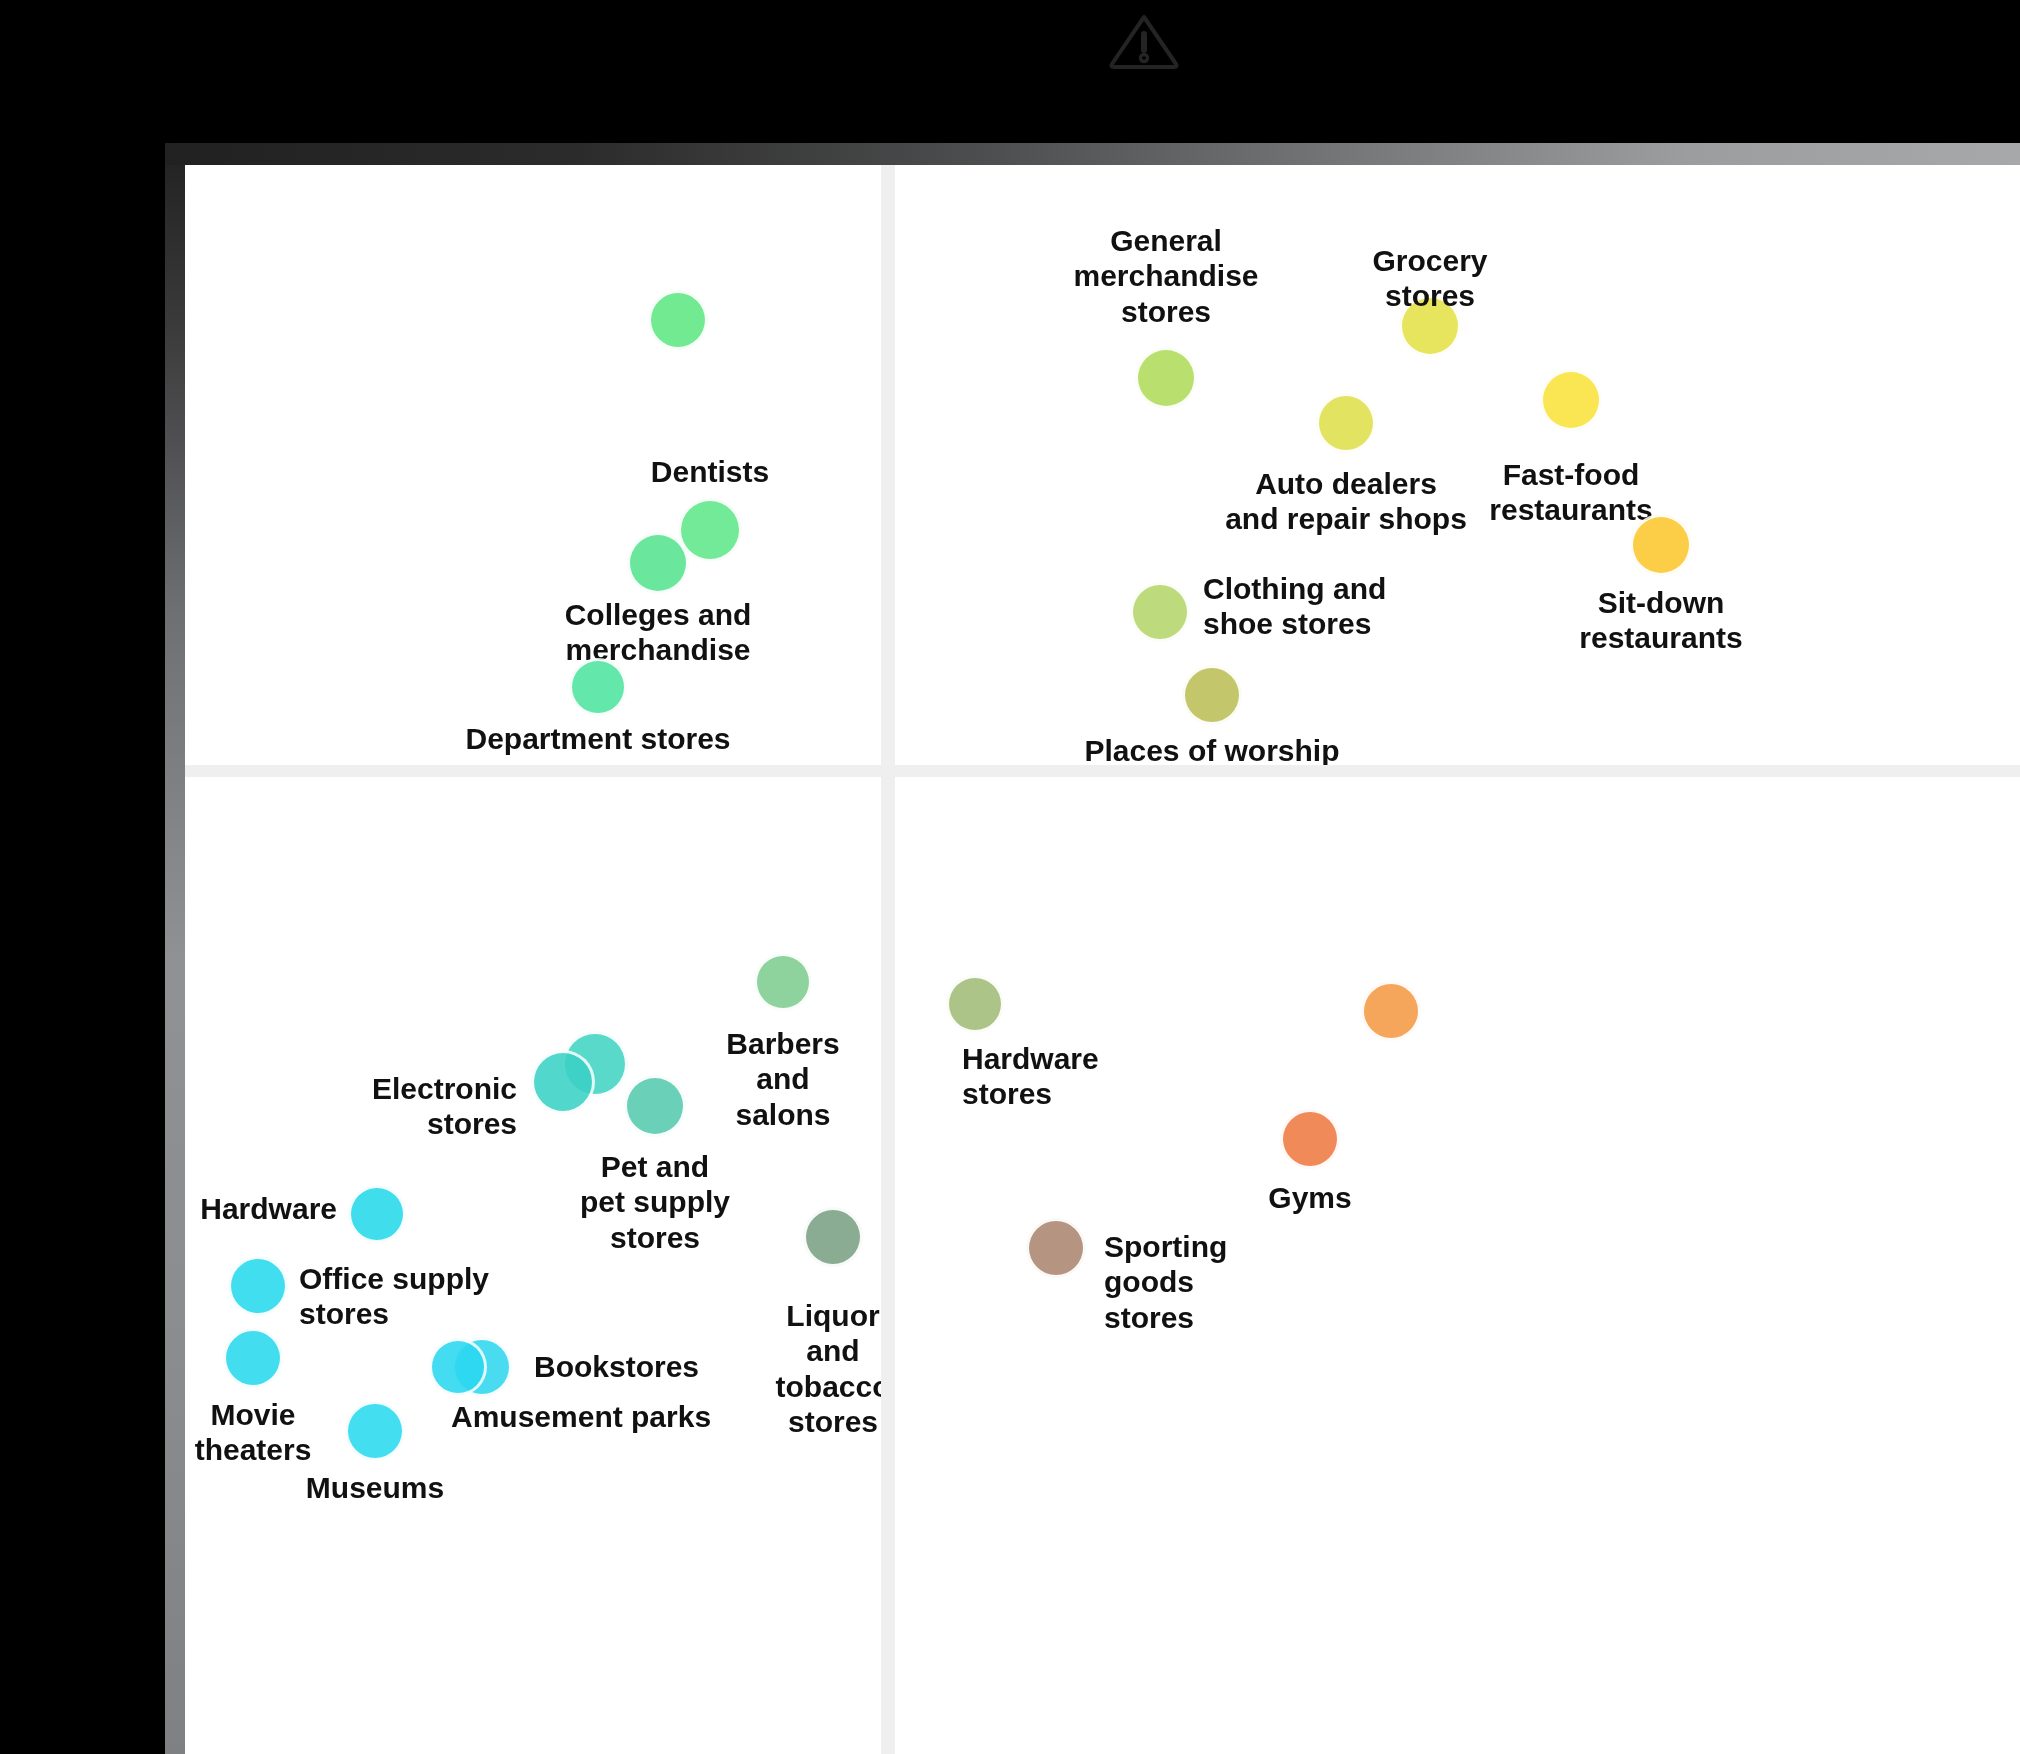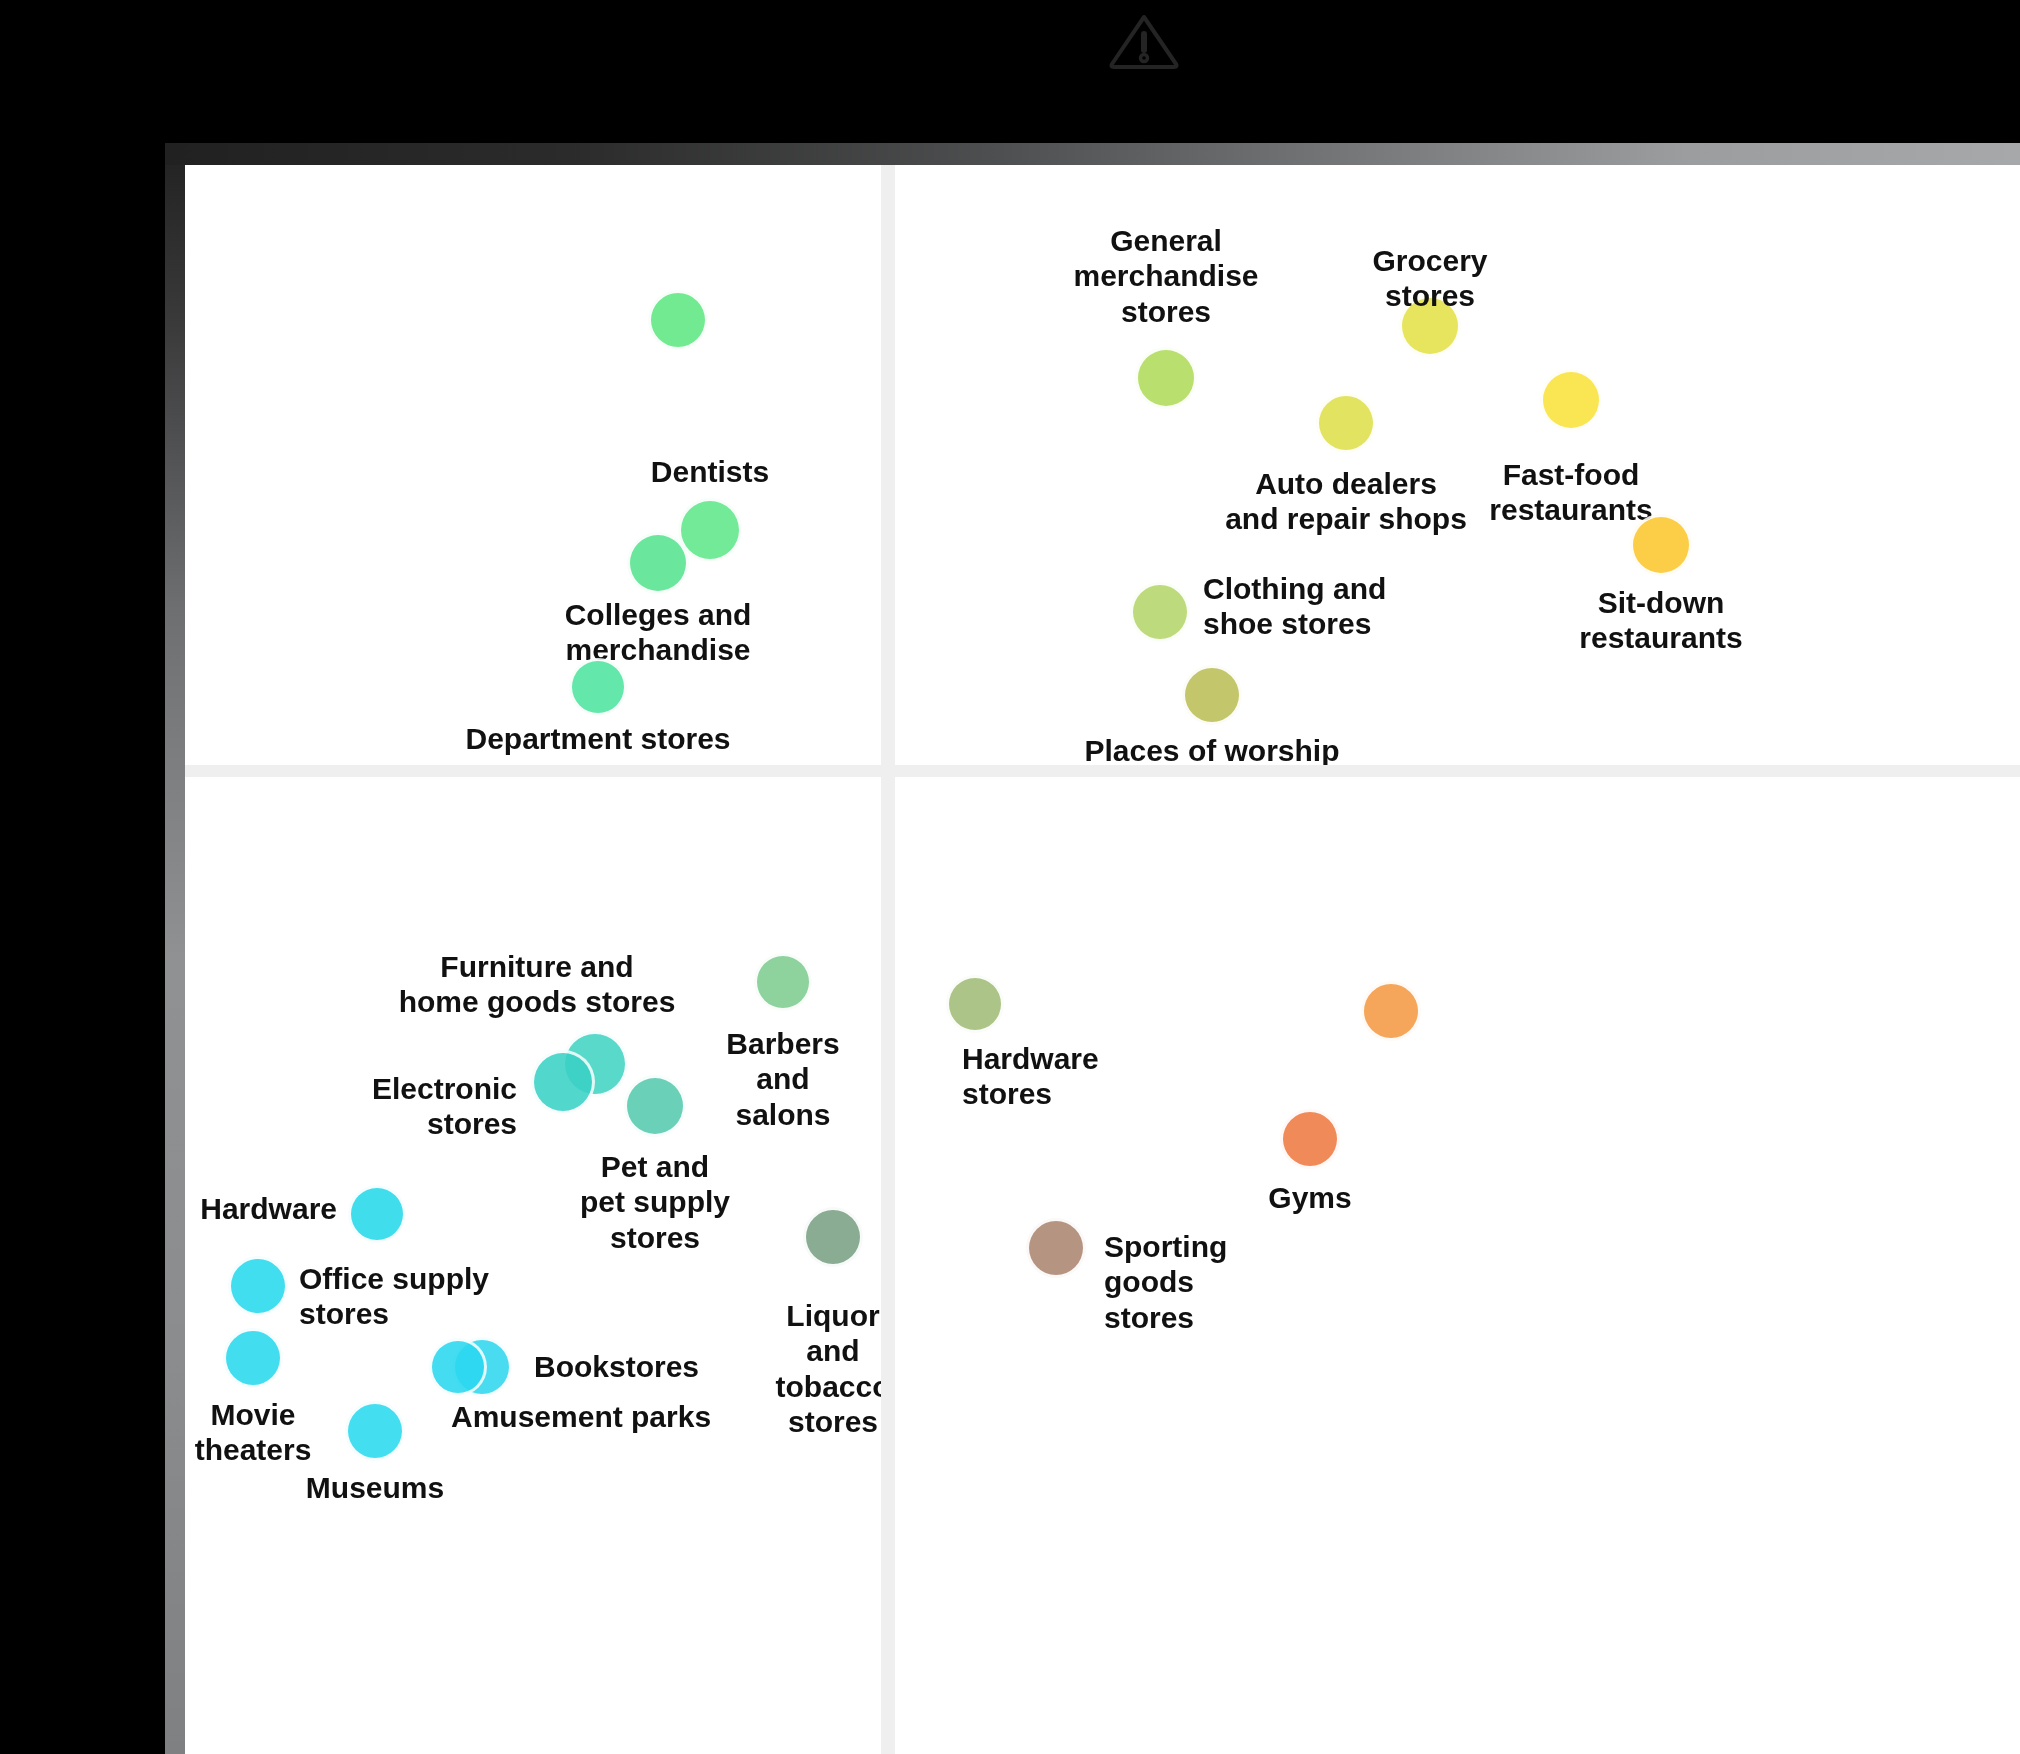--- a/index.html
+++ b/index.html
@@ -109,22 +109,20 @@
         <div class="pt-label al-c" style="left: 766px; top: 420px; min-width: 1px;">Sit-down
 restaurants</div>
         <div class="bubble translucent" style="left: 235px; top: 417px; width: 60px; height: 60px; background: rgb(180, 214, 106);"></div>
         <div class="pt-label al-l" style="left: 308px; top: 406px;">Clothing and
 shoe stores</div>
         <div class="bubble translucent" style="left: 287px; top: 500px; width: 60px; height: 60px; background: rgb(187, 191, 87);"></div>
         <div class="pt-label al-c" style="left: 317px; top: 568px; min-width: 1px;">Places of worship</div>
       </div>
     <div class="quad" id="quad-bl">
         <div class="bubble translucent" style="left: 377px; top: 254px; width: 66px; height: 66px; background: rgb(66, 212, 194);"></div>
-        <div class="pt-label al-c" style="left: 352px; top: 172px; min-width: 1px;">Furniture and
-home goods stores</div>
         <div class="bubble translucent" style="left: 346px; top: 273px; width: 64px; height: 64px; background: rgb(59, 210, 198);"></div>
         <div class="pt-label al-r" style="left: 332px; top: 294px;">Electronic
 stores</div>
         <div class="bubble translucent" style="left: 569px; top: 176px; width: 58px; height: 58px; background: rgb(127, 204, 145);"></div>
         <div class="pt-label al-c" style="left: 598px; top: 249px; min-width: 1px;">Barbers
 and
 salons</div>
         <div class="bubble translucent" style="left: 439px; top: 298px; width: 62px; height: 62px; background: rgb(86, 203, 175);"></div>
         <div class="pt-label al-c" style="left: 470px; top: 372px; min-width: 1px;">Pet and
 pet supply

